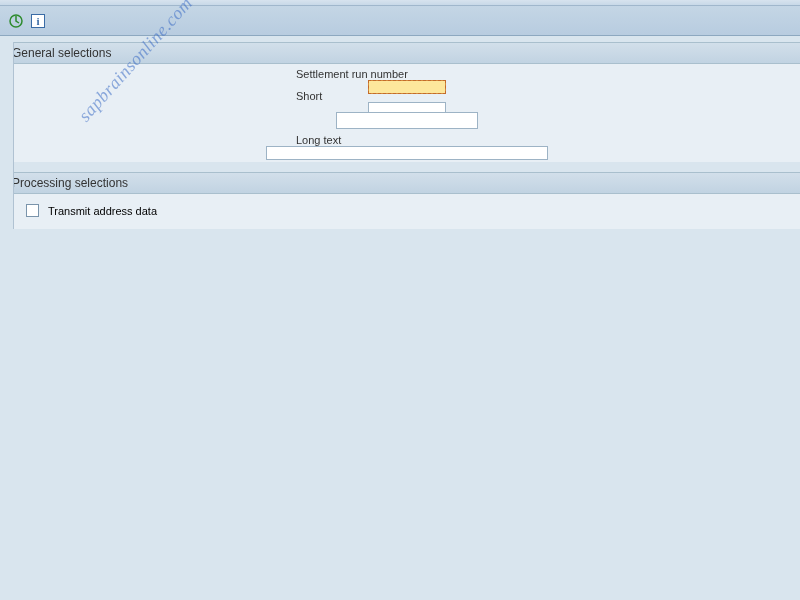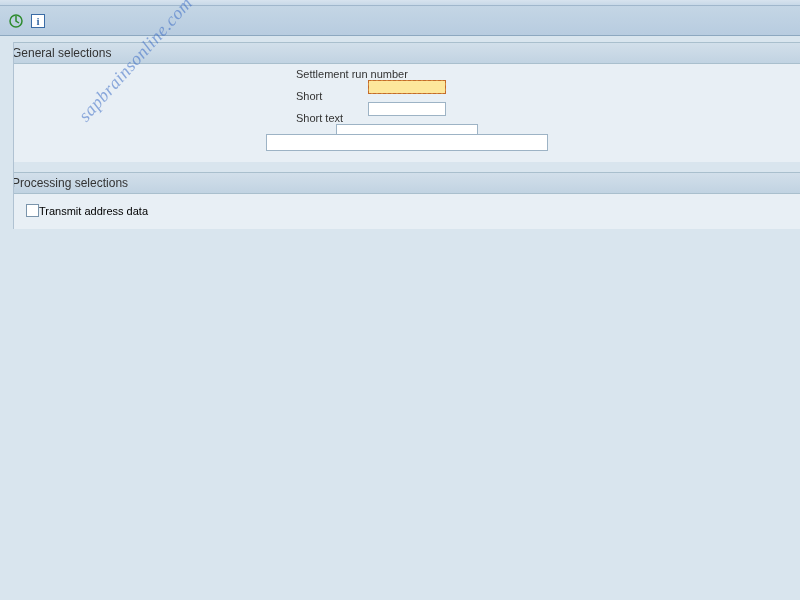--- a/index.html
+++ b/index.html
@@ -90,21 +90,21 @@
       outline: 1px dashed #c46a2a;
       outline-offset: -1px;
     }
     .w-short { width: 78px; }
     .w-med { width: 142px; }
     .w-long { width: 282px; }
     .checkbox-row {
       display: flex;
       align-items: center;
       padding: 6px 12px;
-      gap: 0;
+      gap: 9px;
     }
     .checkbox {
       width: 13px;
       height: 13px;
       border: 1px solid #7a94ab;
       background: #fff;
     }
     .left-border {
       position: absolute;
       left: 0;
@@ -158,24 +158,24 @@
     <div class="section-body">
       <div class="field-row">
         <div class="field-label">Settlement run number</div>
         <input type="text" class="field-input required w-short" value="" style="">
       </div>
       <div class="field-row">
         <div class="field-label">Short</div>
         <input type="text" class="field-input w-short" value="" style="">
       </div>
       <div class="field-row">
-        <div class="field-label">Short text</div>
         <input type="text" class="field-input w-med" value="" style="">
       </div>
       <div class="field-row">
+        <div class="field-label">Long text</div>
         <input type="text" class="field-input w-long" value="" style="">
       </div>
     </div>
   </div>
 
   <div class="section">
     <div class="section-header">Processing selections</div>
     <div class="section-body">
       <div class="checkbox-row">
         <div class="checkbox"></div>

